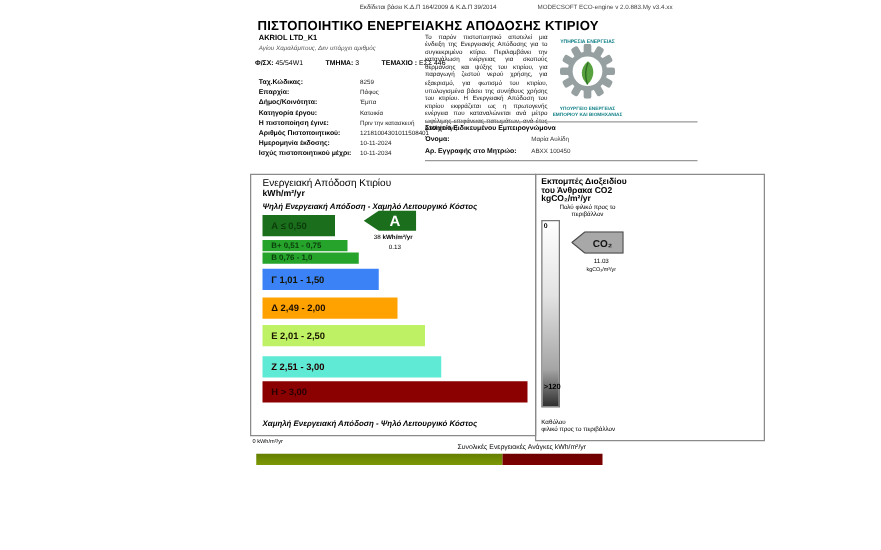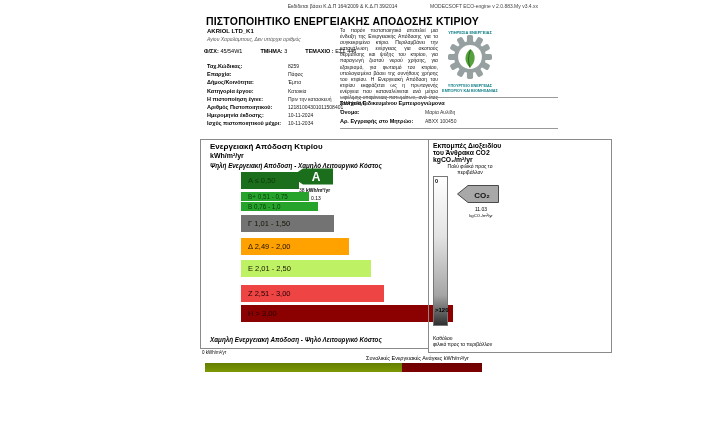--- a/index.html
+++ b/index.html
@@ -19,26 +19,26 @@
   .dvalue{font-size:5px;color:#222;white-space:nowrap;}
   .para{left:340px;top:27px;width:98px;font-size:5px;line-height:6.1px;text-align:justify;color:#111;}
   .logo{left:441px;top:30px;width:58px;text-align:center;}
   .logo-top{font-size:4px;color:#0e7f86;font-weight:bold;}
   .logo-bottom{font-size:3.8px;color:#0e7f86;font-weight:bold;line-height:4.6px;margin-top:1px;}
   .hline{border-top:1px solid #999;height:0;}
   .expert-h{left:340px;top:100px;font-size:5.5px;font-weight:bold;}
   .exlabel{font-size:5.5px;font-weight:bold;}
   .exvalue{font-size:5px;color:#333;}
   .ebox{left:200px;top:139px;width:227px;height:208px;border:1px solid #8a8a8a;}
-  .ebox-title{left:210px;top:142px;font-size:8px;font-weight:bold;}
+  .ebox-title{left:210px;top:142px;font-size:8px;font-weight:normal;}
   .ebox-unit{left:210px;top:152px;font-size:7px;font-weight:bold;}
   .ebox-high{left:210px;top:162px;font-size:6.3px;font-style:italic;font-weight:600;}
   .ebox-low{left:210px;top:336px;font-size:6.3px;font-style:italic;font-weight:600;}
   .bands{left:210px;top:139px;width:0;height:0;}
-  .band{position:absolute;left:0;font-weight:normal;padding-left:7px;box-sizing:border-box;white-space:nowrap;margin-left:31px;}
+  .band{position:absolute;left:0;font-weight:bold;padding-left:7px;box-sizing:border-box;white-space:nowrap;}
   .rarrow{left:291px;top:168px;}
   .rvalue{left:299px;top:187px;font-size:5px;}
   .rratio{left:311px;top:195px;font-size:5px;}
   .zero{left:202px;top:350px;font-size:4.5px;}
   .totals-title{left:366px;top:355px;font-size:5.5px;}
   .tbar{left:205px;top:363px;width:277px;height:18px;display:flex;}
   .tgreen{background:linear-gradient(180deg,#647e00,#95b40c);}
   .tred{flex:1;background:linear-gradient(180deg,#6e0000,#8c0202);}
   .tlabel-left{left:205px;top:385px;font-size:5px;color:#222;}
   .tlabel-right{left:205px;top:385px;width:277px;text-align:right;font-size:5px;color:#222;}
@@ -144,24 +144,24 @@
   <div class="abs hline" style="left:340px;top:128px;width:218px;"></div>
 
   <div class="abs ebox"></div>
   <div class="abs ebox-title">Ενεργειακή Απόδοση Κτιρίου</div>
   <div class="abs ebox-unit">kWh/m²/yr</div>
   <div class="abs ebox-high">Ψηλή Ενεργειακή Απόδοση - Χαμηλό Λειτουργικό Κόστος</div>
   <div class="abs bands" id="bands">
       <div class="band" style="top: 33px; width: 58px; height: 17px; line-height: 17px; background: rgb(27, 110, 27); color: rgb(12, 60, 12); font-size: 7.5px;">Α  ≤ 0,50</div>
       <div class="band" style="top: 53px; width: 68px; height: 9px; line-height: 9px; background: rgb(37, 163, 43); color: rgb(11, 59, 11); font-size: 6.3px;">Β+  0,51 - 0,75</div>
       <div class="band" style="top: 63px; width: 77px; height: 9px; line-height: 9px; background: rgb(37, 163, 43); color: rgb(11, 59, 11); font-size: 6.3px;">Β  0,76 - 1,0</div>
-      <div class="band" style="top: 76px; width: 93px; height: 17px; line-height: 17px; background: #737373; color: rgb(20, 20, 0); font-size: 7.5px;">Γ  1,01 - 1,50</div>
+      <div class="band" style="top: 76px; width: 93px; height: 17px; line-height: 17px; background: #3b82f6; color: rgb(20, 20, 0); font-size: 7.5px;">Γ  1,01 - 1,50</div>
       <div class="band" style="top: 99px; width: 108px; height: 17px; line-height: 17px; background: rgb(255, 162, 0); color: rgb(26, 13, 0); font-size: 7.5px;">Δ  2,49 - 2,00</div>
       <div class="band" style="top: 121px; width: 130px; height: 17px; line-height: 17px; background: #bef264; color: rgb(26, 20, 0); font-size: 7.5px;">Ε  2,01 - 2,50</div>
-      <div class="band" style="top: 146px; width: 143px; height: 17px; line-height: 17px; background: #ef4444; color: rgb(35, 0, 0); font-size: 7.5px;">Ζ  2,51 - 3,00</div>
+      <div class="band" style="top: 146px; width: 143px; height: 17px; line-height: 17px; background: #5eead4; color: rgb(35, 0, 0); font-size: 7.5px;">Ζ  2,51 - 3,00</div>
       <div class="band" style="top: 166px; width: 212px; height: 17px; line-height: 17px; background: rgb(139, 0, 0); color: rgb(38, 0, 0); font-size: 7.5px;">Η  &gt; 3,00</div>
     </div>
   <svg class="abs rarrow" width="42" height="17" viewBox="0 0 42 17">
     <polygon id="rarrow-shape" points="0,8.5 12,0.5 42,0.5 42,16.5 12,16.5" fill="#1b6e1b"></polygon>
     <text x="25" y="13" text-anchor="middle" font-size="12" font-weight="bold" fill="#ffffff">A</text>
   </svg>
   <div class="abs rvalue">
     <span>38</span>
     <b>kWh/m²/yr</b>
   </div>

